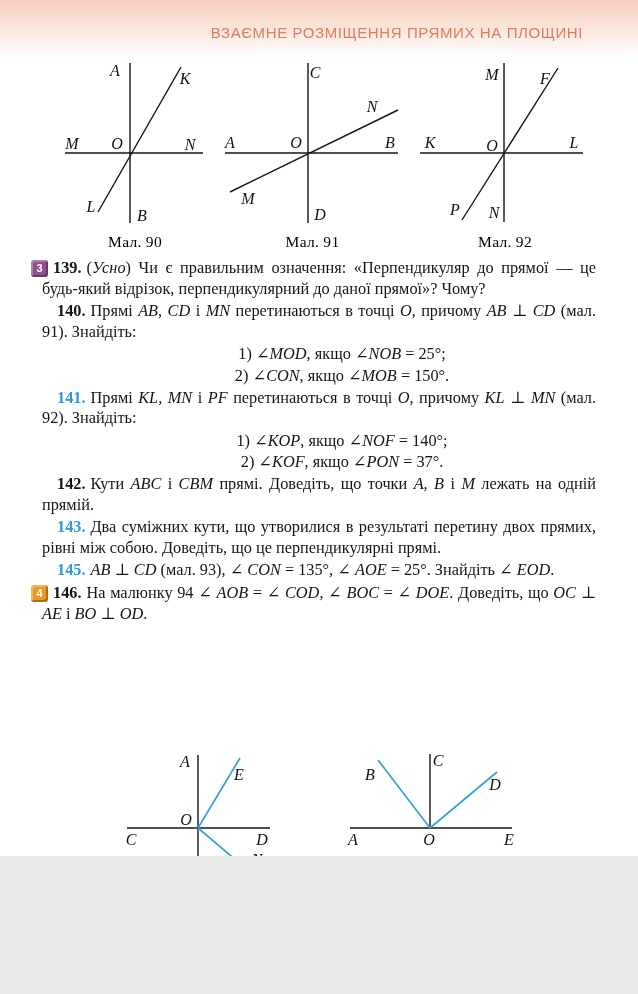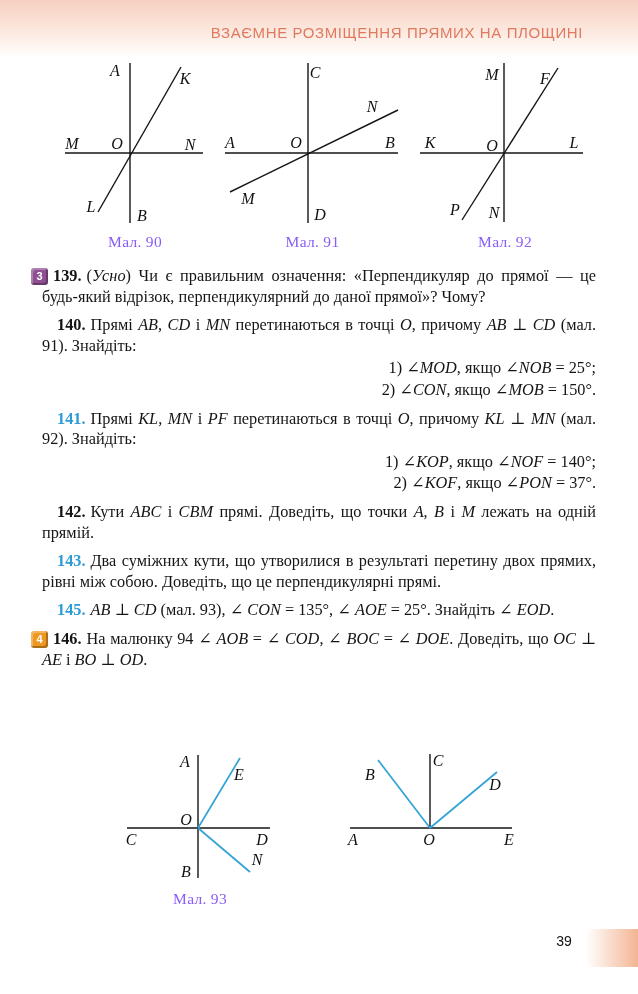--- a/index.html
+++ b/index.html
@@ -1,17 +1,17 @@
 <!DOCTYPE html>
 <html style="--title-color: #df7a5e; --accent-blue: #2e9bd6; --ray-blue: #31a3d5; --badge-purple: #8f4f90; --badge-orange: #ee9822; --pink-top: #f6cfc0; --pink-corner: #f3b493;"><head>
 <meta charset="utf-8">
 <style>
   html,body{margin:0;padding:0;background:#e9e9e9;}
   .page{
-    position:relative;width:638px;height:994px;margin:0 auto;background:#fff;
+    position:relative;width:638px;height:856px;margin:0 auto;background:#fff;
     overflow:hidden;color:#151515;
     font-family:"Liberation Serif","DejaVu Serif",serif;
   }
   .top-band{
     position:absolute;left:0;top:0;width:638px;height:58px;
     background:linear-gradient(180deg,var(--pink-top) 0%,#fbe4d9 45%,#ffffff 100%);
   }
   .header-title{
     position:absolute;top:24px;right:55px;
     font-family:"Liberation Sans","DejaVu Sans",sans-serif;
@@ -19,31 +19,31 @@
   }
   
   .fig{position:absolute;}
   .fig line{stroke:#141414;stroke-width:1.4;}
   .fig line.ray-blue{stroke:var(--ray-blue);stroke-width:1.7;}
   .fig text{
     font-family:"Liberation Serif","DejaVu Serif",serif;
     font-style:italic;font-size:16px;fill:#111;text-anchor:middle;
   }
   .fig-caption{
-    position:absolute;text-align:center;font-size:15.5px;color:#8b5cf6;letter-spacing:.3px;
+    position:absolute;text-align:center;font-size:15.5px;color:#000000;letter-spacing:.3px;
   }
   
   .problems{
     position:absolute;left:42px;top:258px;width:554px;
     font-size:16.3px;line-height:20.6px;text-align:justify;
   }
-  .problem{text-indent:15px;margin:8px 0 2px 0;}
+  .problem{text-indent:15px;margin:0 0 2px 0;}
   .problem .num{margin-right:5px;white-space:nowrap;}
   .problem .num.blue{color:var(--accent-blue);}
-  .item{margin:1px 0 1px 46px;text-align:right;text-indent:0;}
+  .item{margin:1px 0 1px 46px;text-align:center;text-indent:0;}
   i{font-style:italic;}
   .badge{
     display:inline-block;width:17px;height:17px;border-radius:3px;
     color:#fff;font:bold 11px/17px "Liberation Sans","DejaVu Sans",sans-serif;
     text-align:center;text-indent:0;margin-left:-26px;margin-right:5px;vertical-align:1px;
     box-shadow:inset -2px -2px 0 rgba(0,0,0,.28),inset 2px 2px 0 rgba(255,255,255,.28);
   }
   .badge-purple{background:var(--badge-purple);}
   .badge-orange{background:var(--badge-orange);}
   

